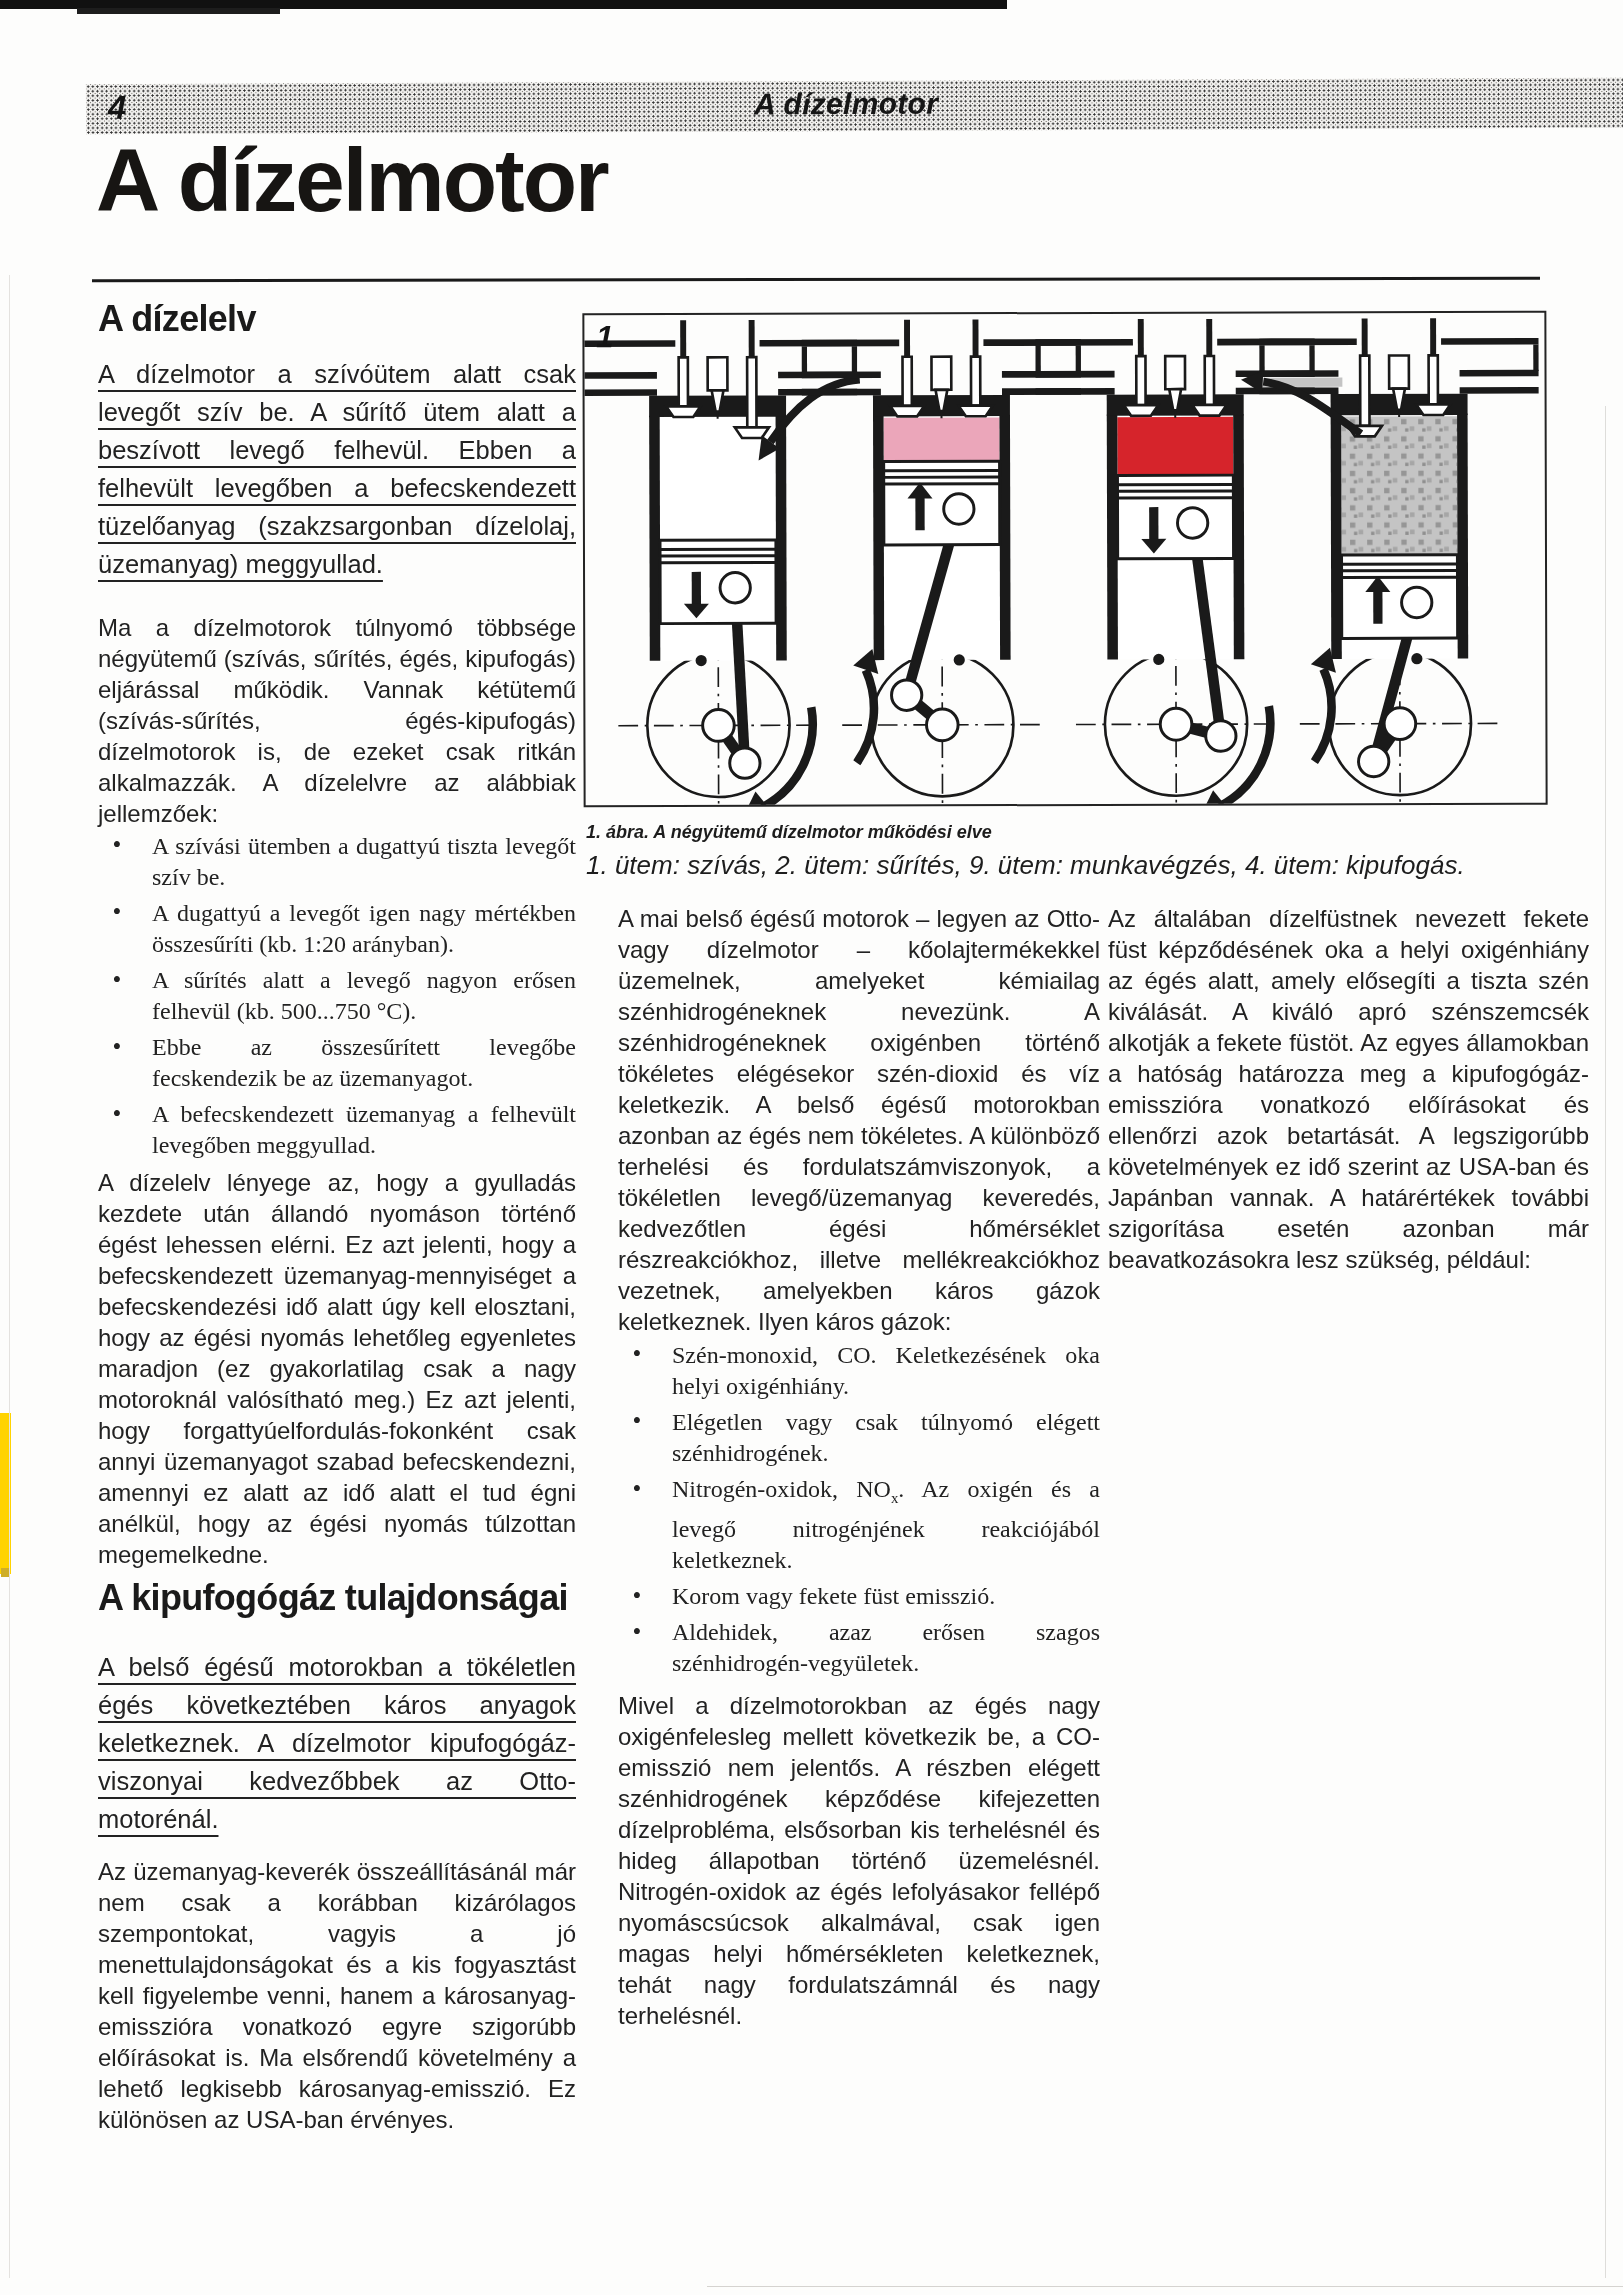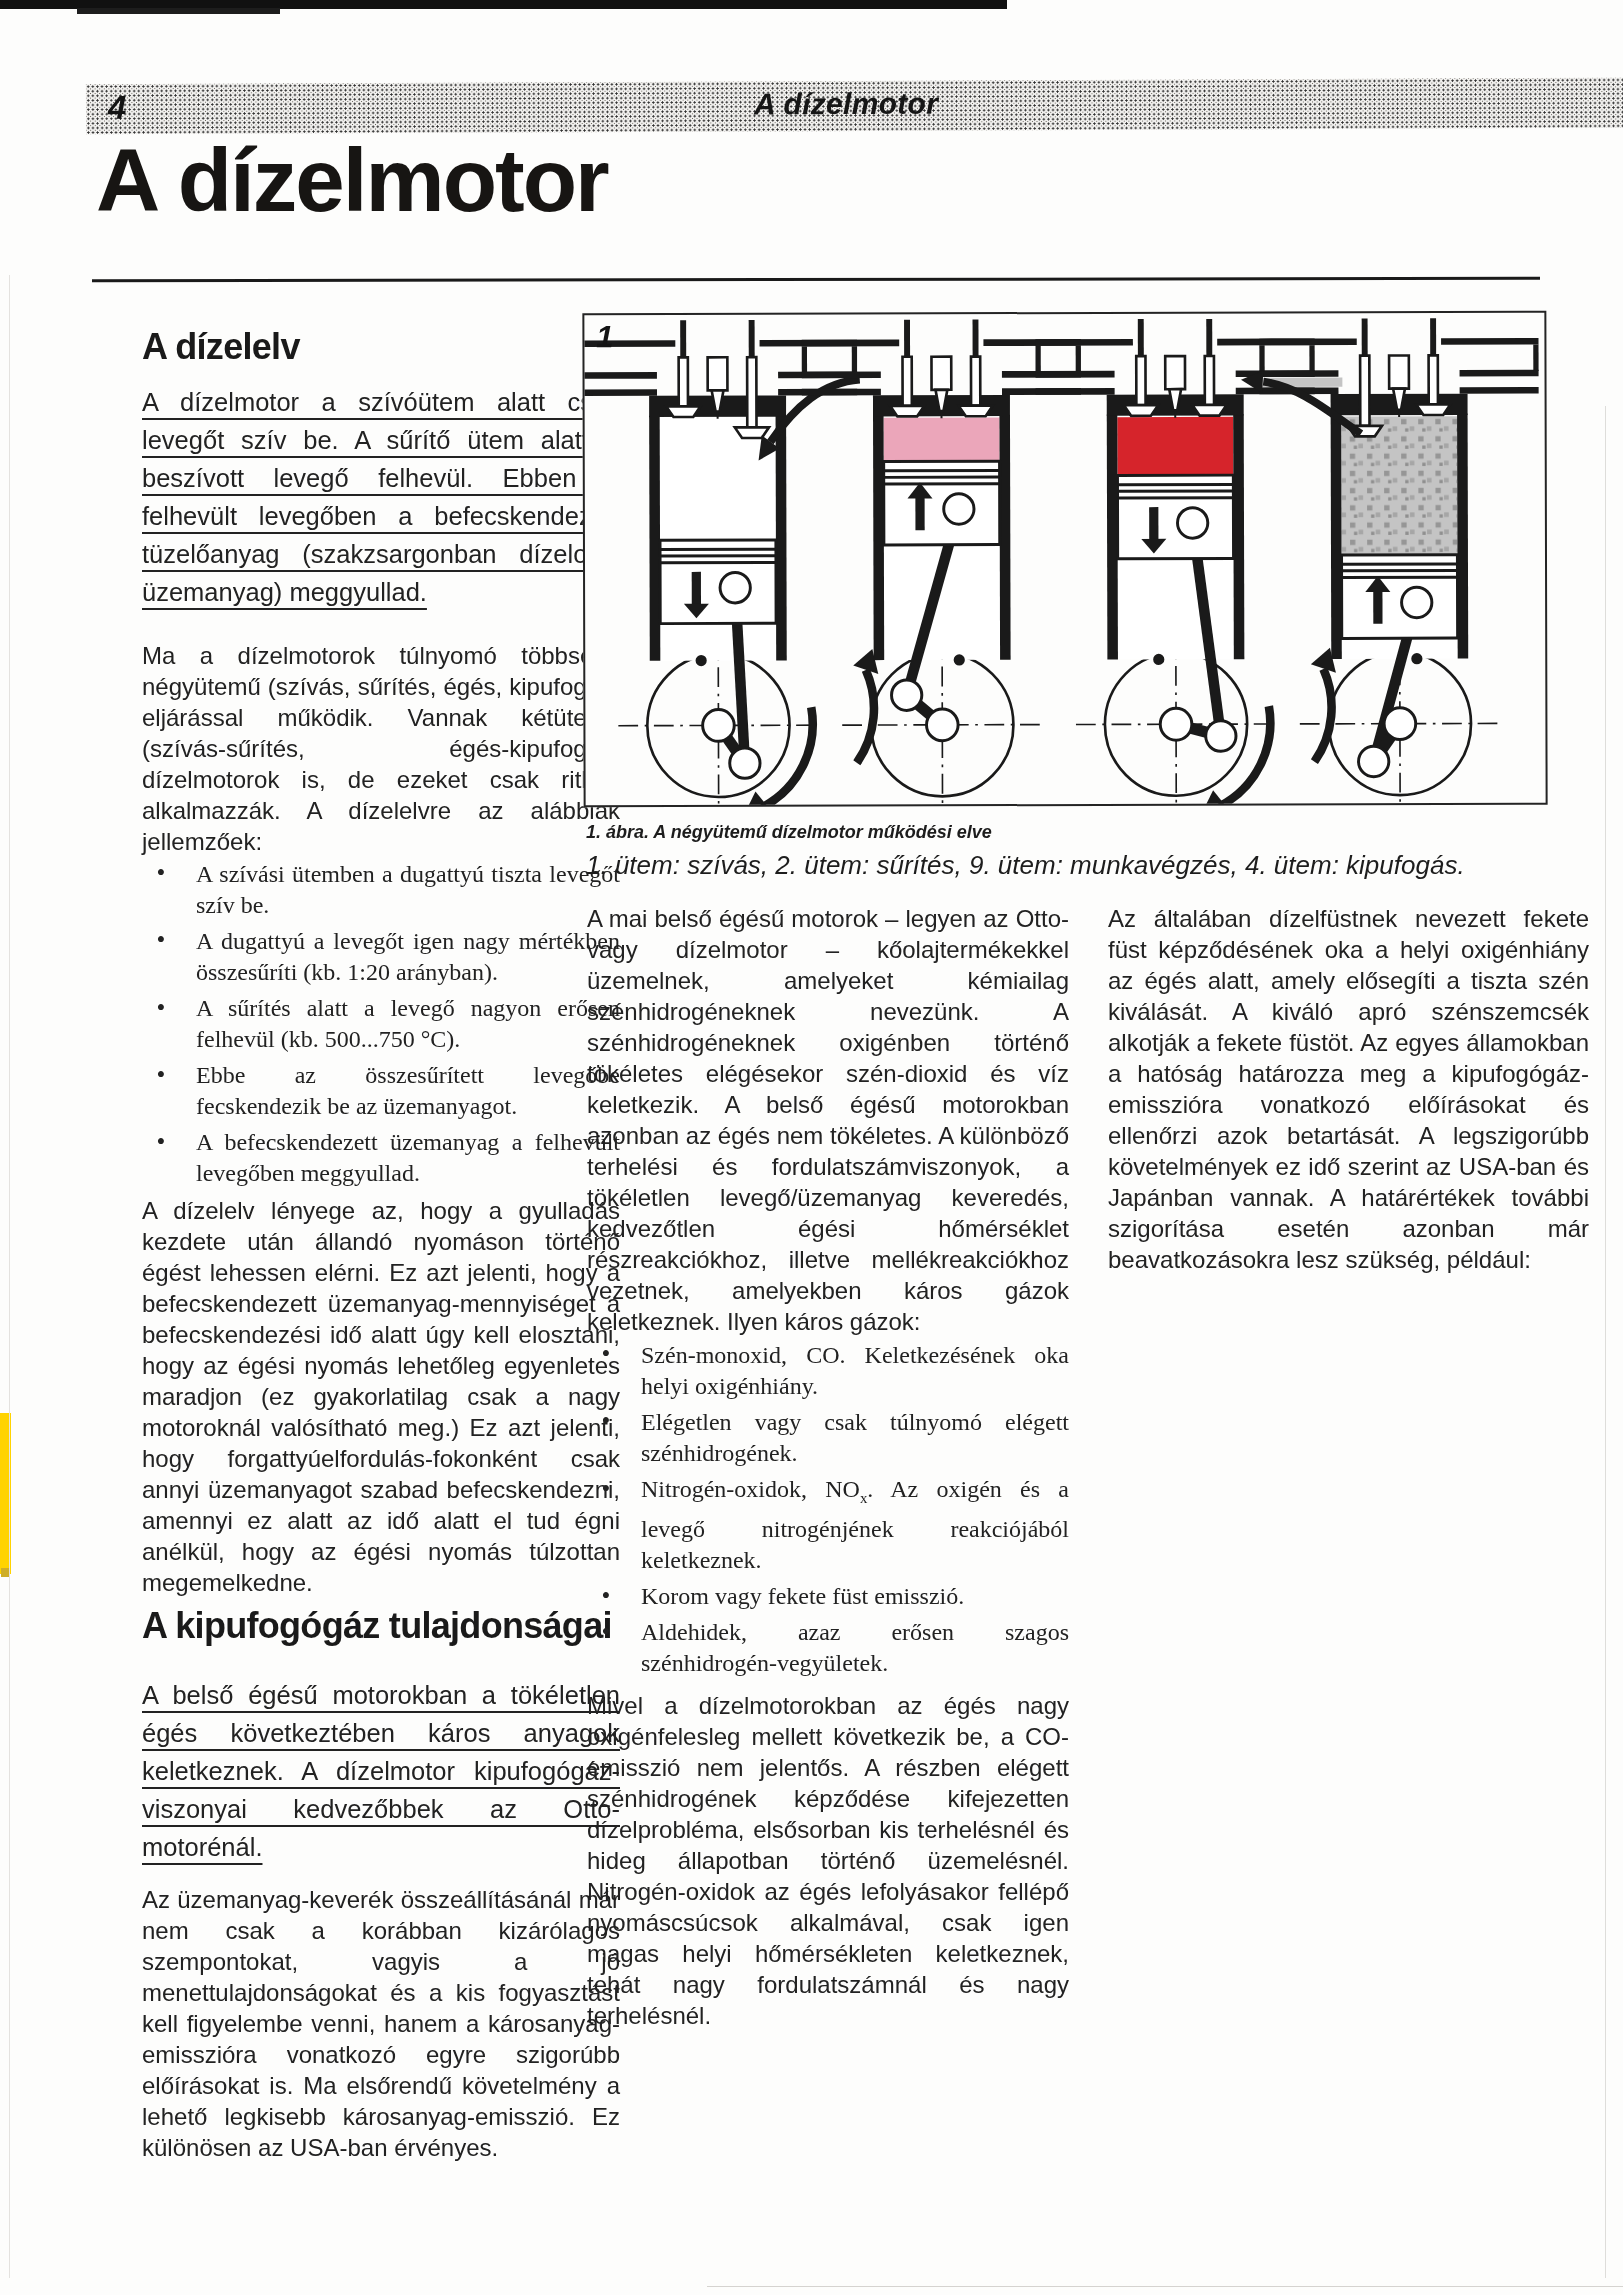--- a/index.html
+++ b/index.html
@@ -42,22 +42,22 @@
   .main-title{
     left:96px;top:136px;width:916px;
     font-size:89px;font-weight:bold;letter-spacing:-2px;color:#171513;
     line-height:1.0;margin:0;
   }
   .title-rule{left:92px;top:278px;width:1448px;height:3.3px;background:var(--rule_black,#1a1a1a);transform:rotate(-0.1deg);}
 
   
   .col{line-height:31px;font-size:24px;text-align:justify;color:#222;}
   .col p{margin:0 0 1.3px 0;}
-  .col-left{left:98px;top:328px;width:478px;margin-left:44px;}
-  .col-mid{left:587px;top:903px;width:482px;}
+  .col-left{left:98px;top:300px;width:478px;}
+  .col-mid{left:618px;top:903px;width:482px;}
   .col-right{left:1088px;top:903px;width:481px;margin-left:20px;}
 
   h2.sect{
     font-size:36px;font-weight:bold;letter-spacing:-0.7px;color:#1a1a1a;
     margin:0 0 17px 0;line-height:1.05;text-align:left;
   }
   h2.sect.second{margin-top:9.2px;margin-bottom:31px;}
 
   .lead{
     font-size:25.5px;line-height:38px;

